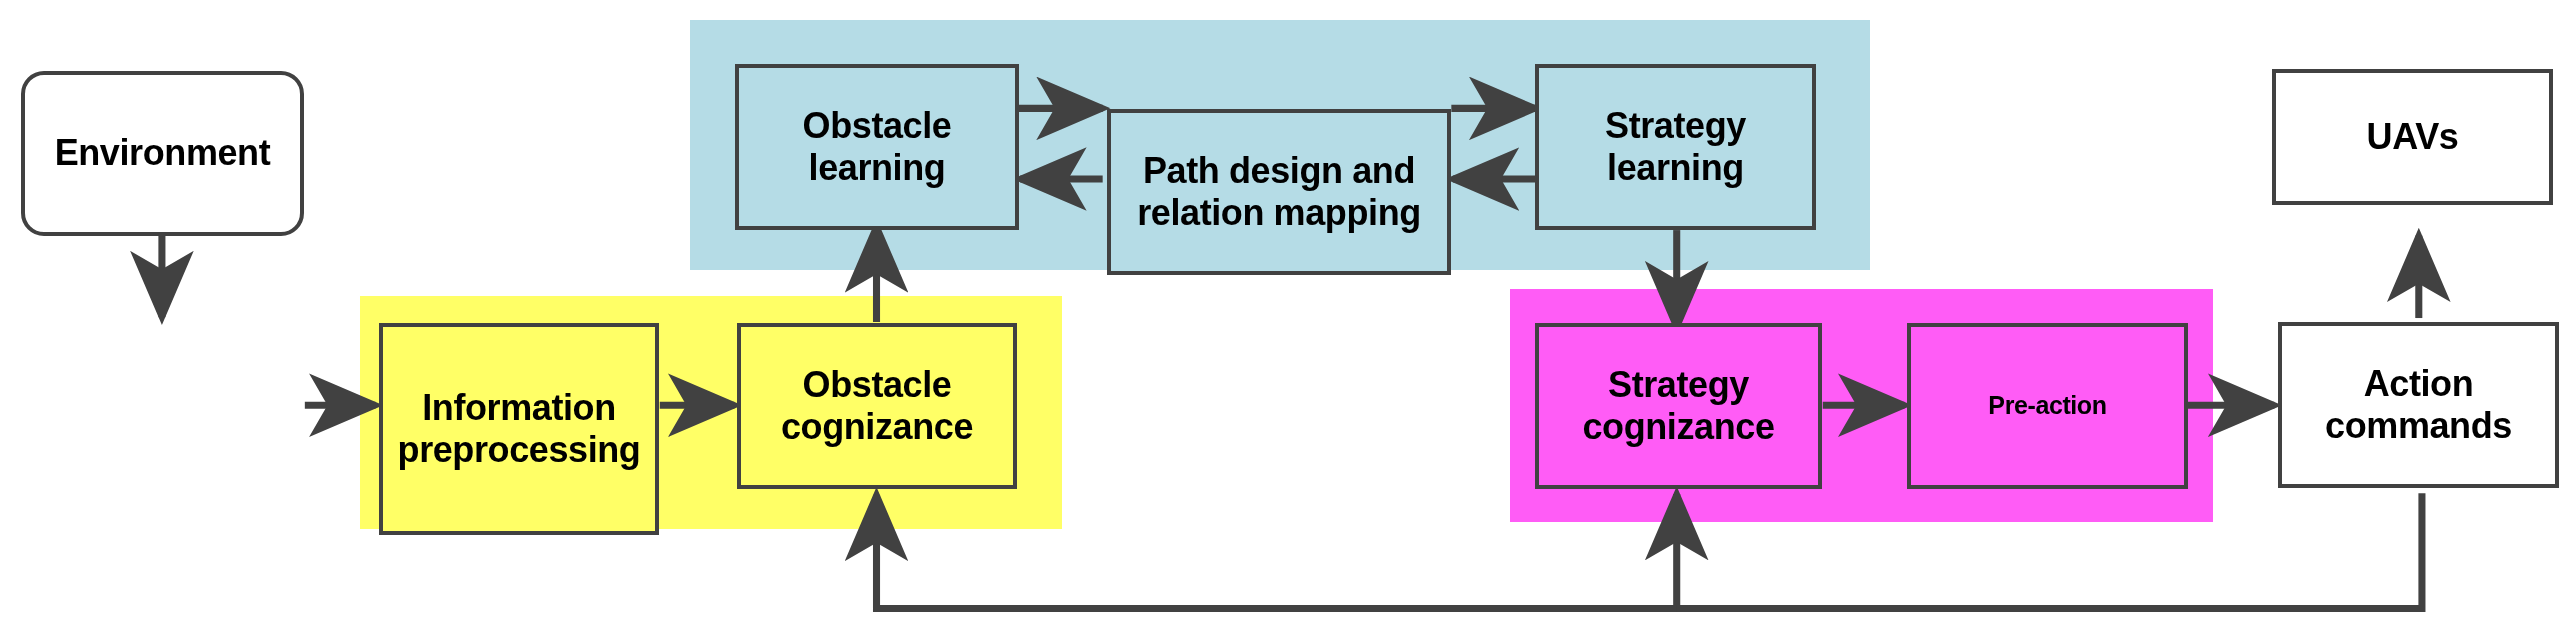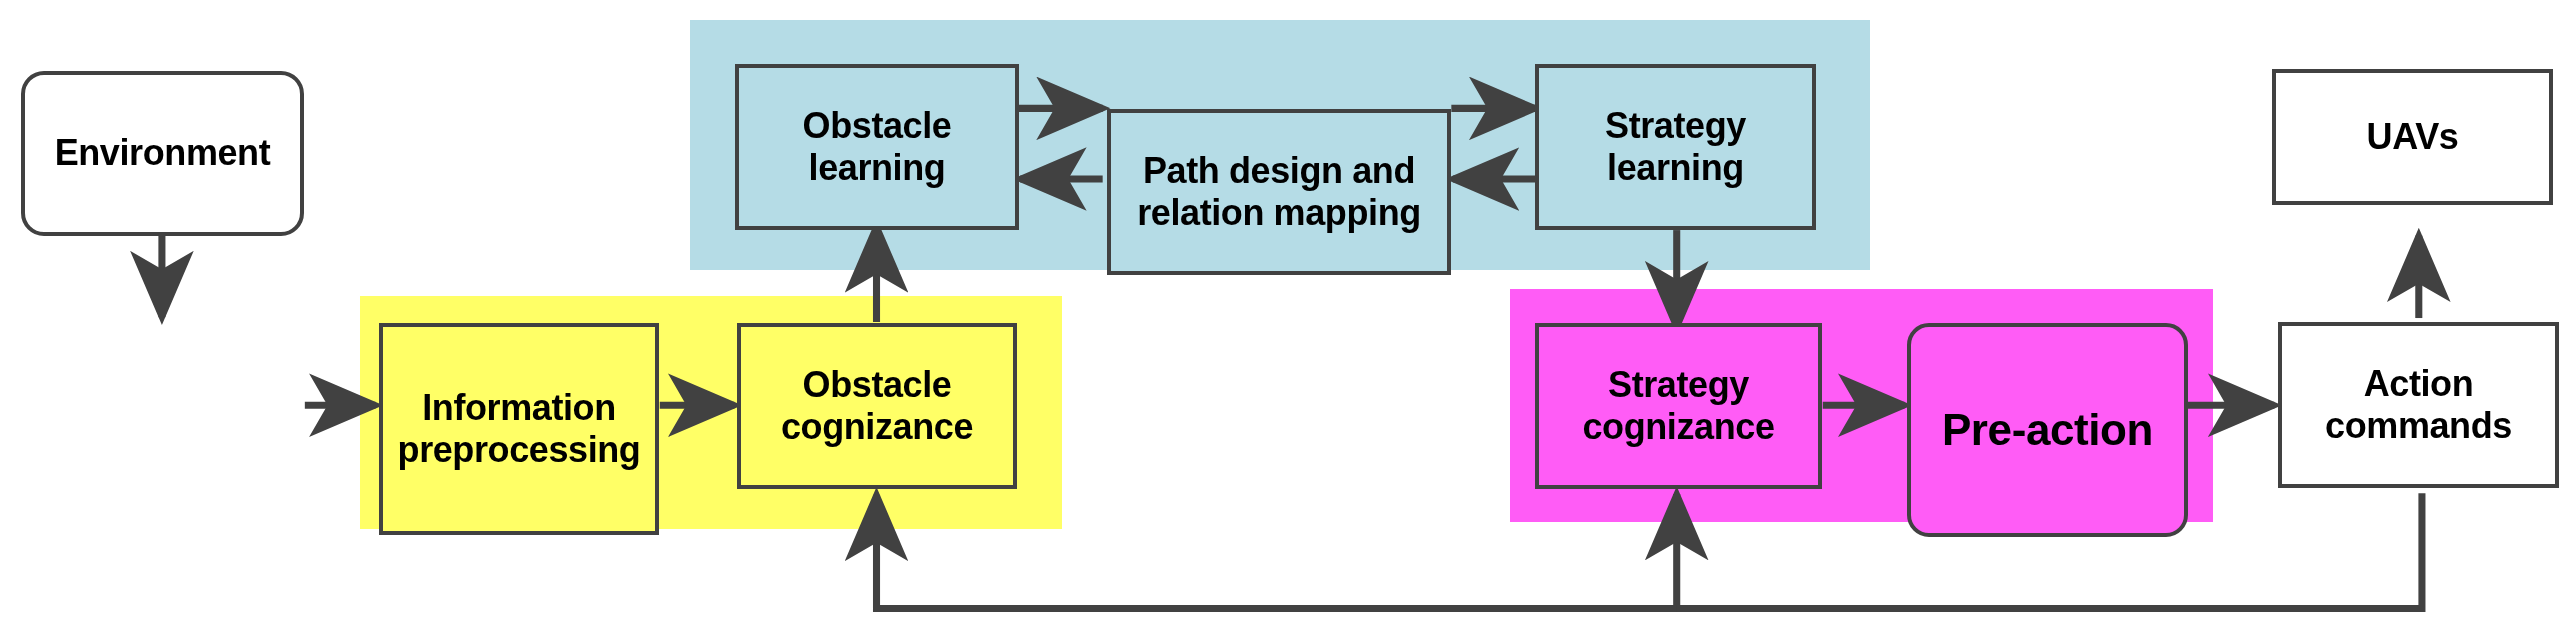--- a/index.html
+++ b/index.html
@@ -129,21 +129,21 @@
   <div class="node blue-node" style="left:1535px; top:64px; width:281px; height:166px; font-size:36px;">
     <span class="node-label">Strategy
 learning</span>
   </div>
 
   <div class="node pink-node" style="left:1535px; top:323px; width:287px; height:166px; font-size:36px;">
     <span class="node-label">Strategy
 cognizance</span>
   </div>
 
-  <div class="node pink-node" style="left:1907px; top:323px; width:281px; height:214px; font-size:44px;border-radius:22px;">
+  <div class="node pink-node" style="left:1907px; top:323px; width:281px; height:166px; font-size:25px;">
     <span class="node-label">Pre-action</span>
   </div>
 
   <div class="node white-node" style="left:2278px; top:322px; width:281px; height:166px; font-size:36px;">
     <span class="node-label">Action
 commands</span>
   </div>
 
   <div class="node white-node" style="left:2272px; top:69px; width:281px; height:136px; font-size:36px;">
     <span class="node-label">UAVs</span>

